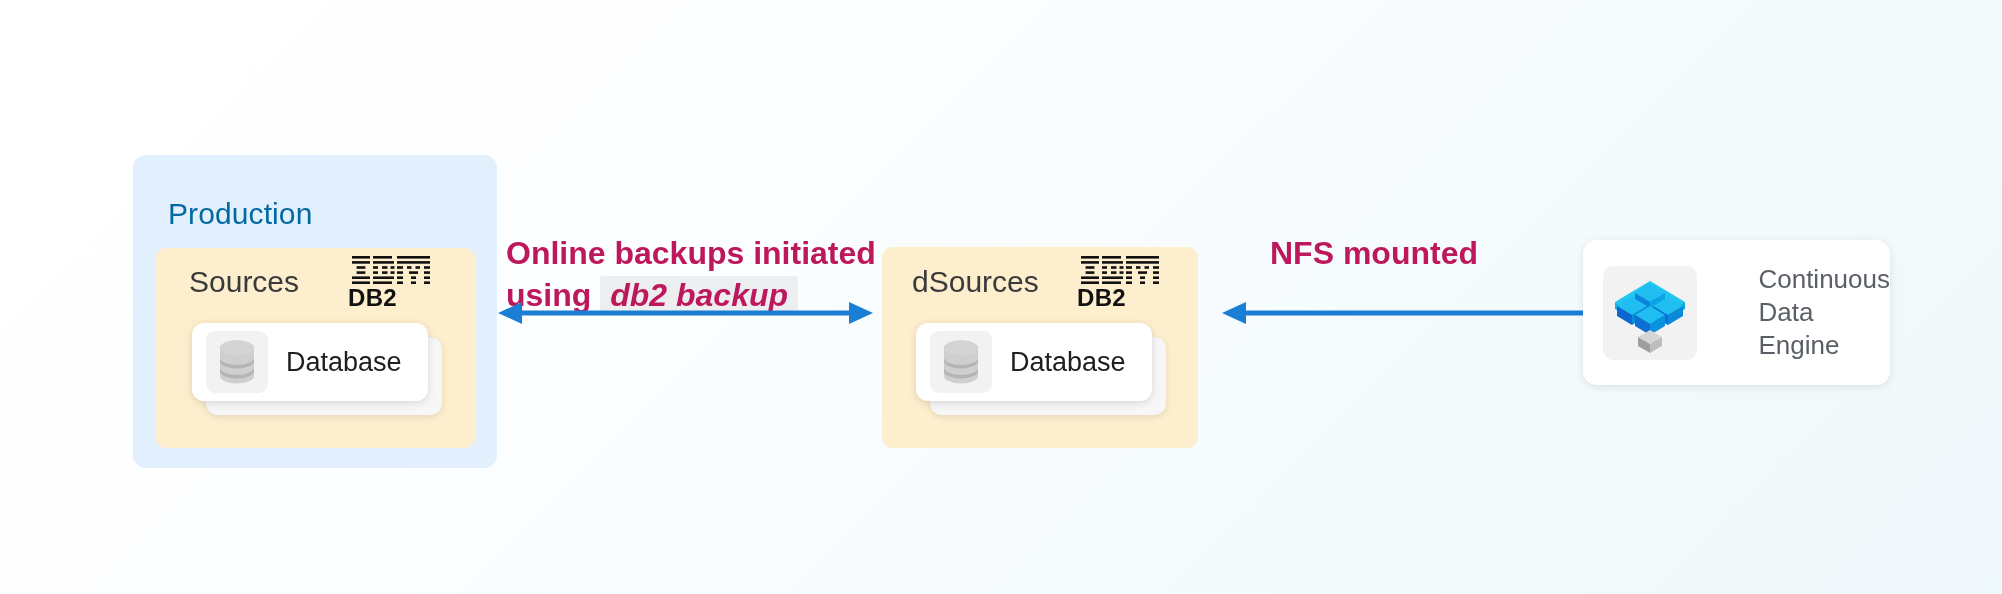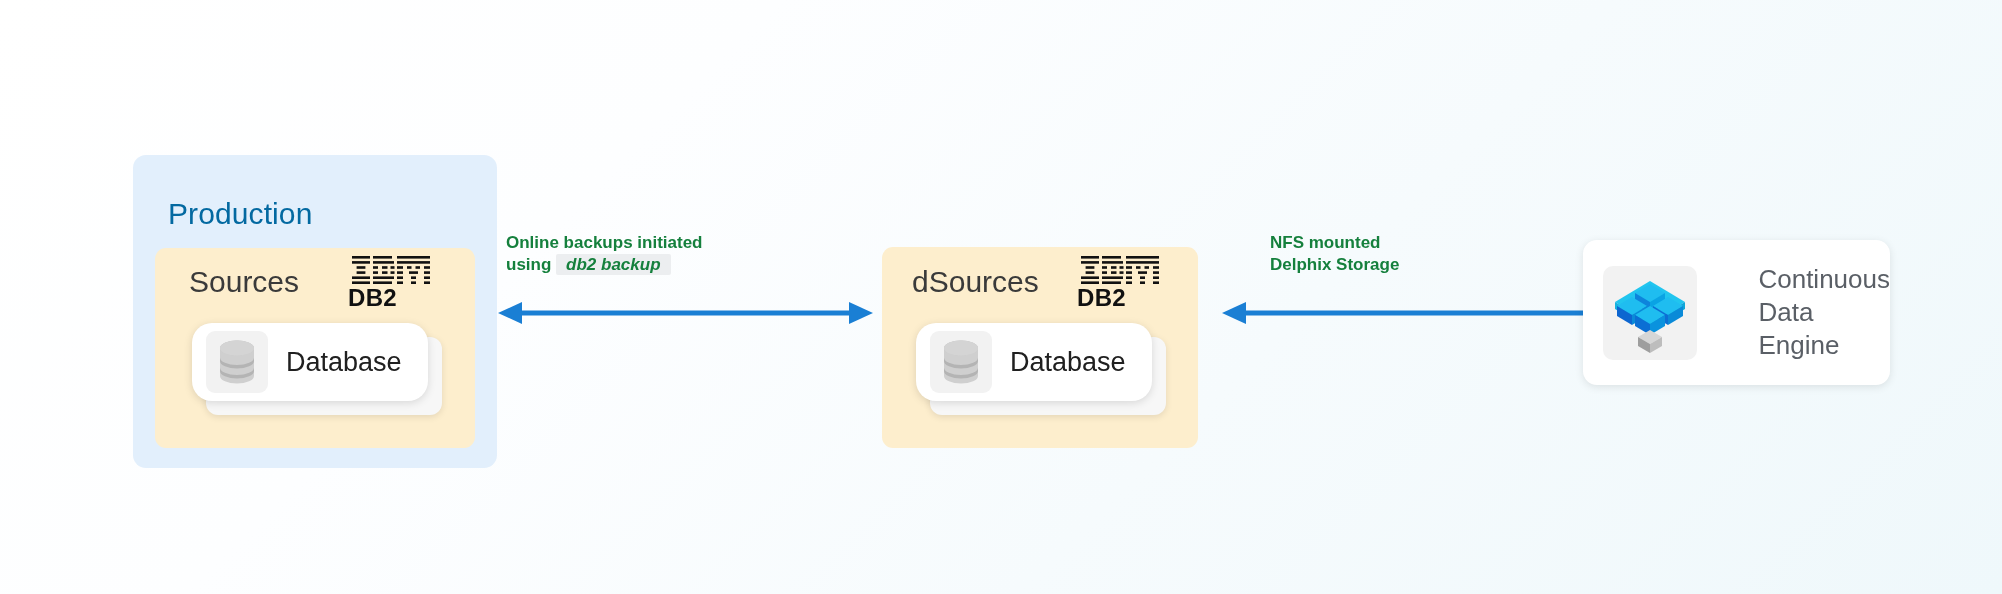--- a/index.html
+++ b/index.html
@@ -81,21 +81,21 @@
     top: 14px;
     background: #f7f7f7;
     border-radius: 12px;
     box-shadow: 0 2px 7px rgba(0,0,0,0.10);
   }
   .card-front {
     position: absolute;
     left: 0;
     top: 0;
     background: #ffffff;
-    border-radius: 20px;
+    border-radius: 12px;
     box-shadow: 0 2px 8px rgba(0,0,0,0.13);
     display: flex;
     align-items: center;
   }
   .icon-tile {
     width: 62px;
     height: 62px;
     margin-left: 14px;
     background: #f2f2f2;
     border-radius: 9px;
@@ -110,23 +110,23 @@
     margin-left: 18px;
     white-space: nowrap;
   }
 
   
   .arrow-group {
     position: absolute;
   }
   .arrow-caption {
     position: absolute;
-    font-size: 17px;
+    font-size: 32px;
     font-weight: bold;
-    color: #15803d;
+    color: #be185d;
     line-height: 1.32;
     white-space: nowrap;
   }
   .code-chip {
     font-style: italic;
     font-weight: bold;
     background: #eceef0;
     padding: 1px 10px;
     border-radius: 2px;
   }
@@ -299,21 +299,20 @@
           <ellipse cx="21" cy="9" rx="17" ry="7.6" fill="#d4d4d4"></ellipse>
         </svg>
       </span>
       <span class="card-text">Database</span>
     </div>
   </div>
 
   <div class="arrow-group" style="left:1222px; top:232px; width:362px; height:110px;">
     <div class="arrow-caption" style="left:48px; top:0px;">
       <span>NFS mounted</span><br>
-      <span>Delphix Storage</span>
     </div>
     <svg width="362" height="30" viewBox="0 0 362 30" style="position:absolute; left:0; top:66px;">
       <line x1="20" y1="15" x2="362" y2="15" stroke="#1a7fd4" stroke-width="5"></line>
       <polygon points="0,15 24,4 24,26" fill="#1a7fd4"></polygon>
     </svg>
   </div>
 
   <div class="engine-card" style="left:1583px; top:240px; width:307px; height:145px;justify-content:space-between;">
     <span class="engine-tile">
       <svg width="78" height="80" viewBox="0 0 78 80">

